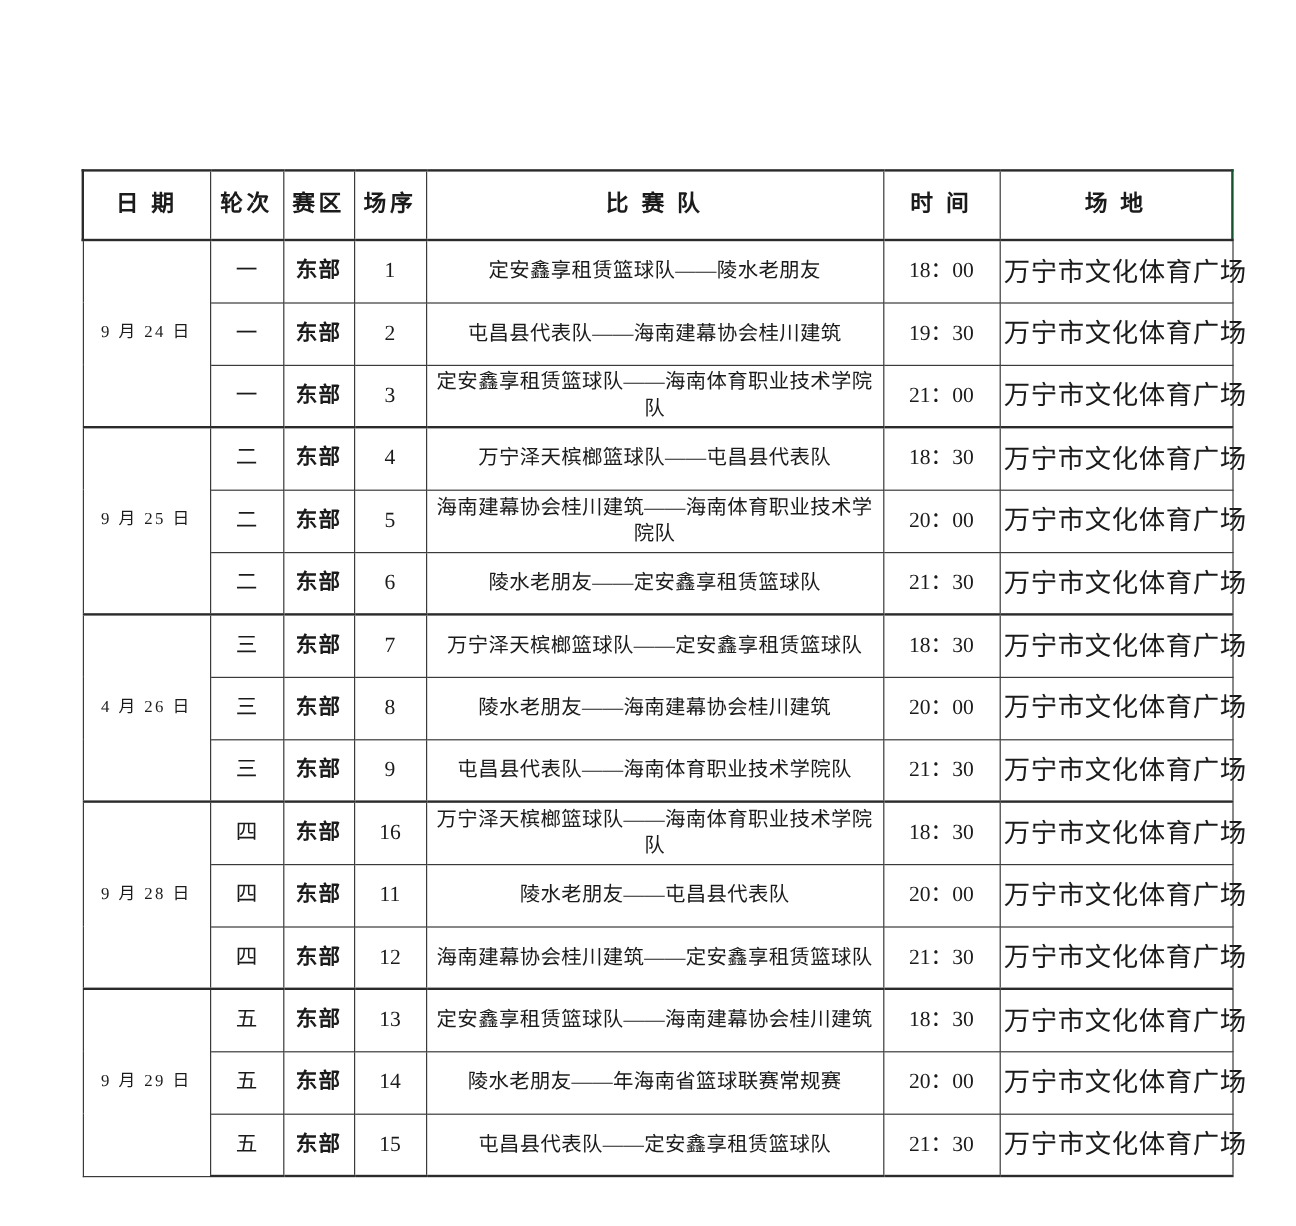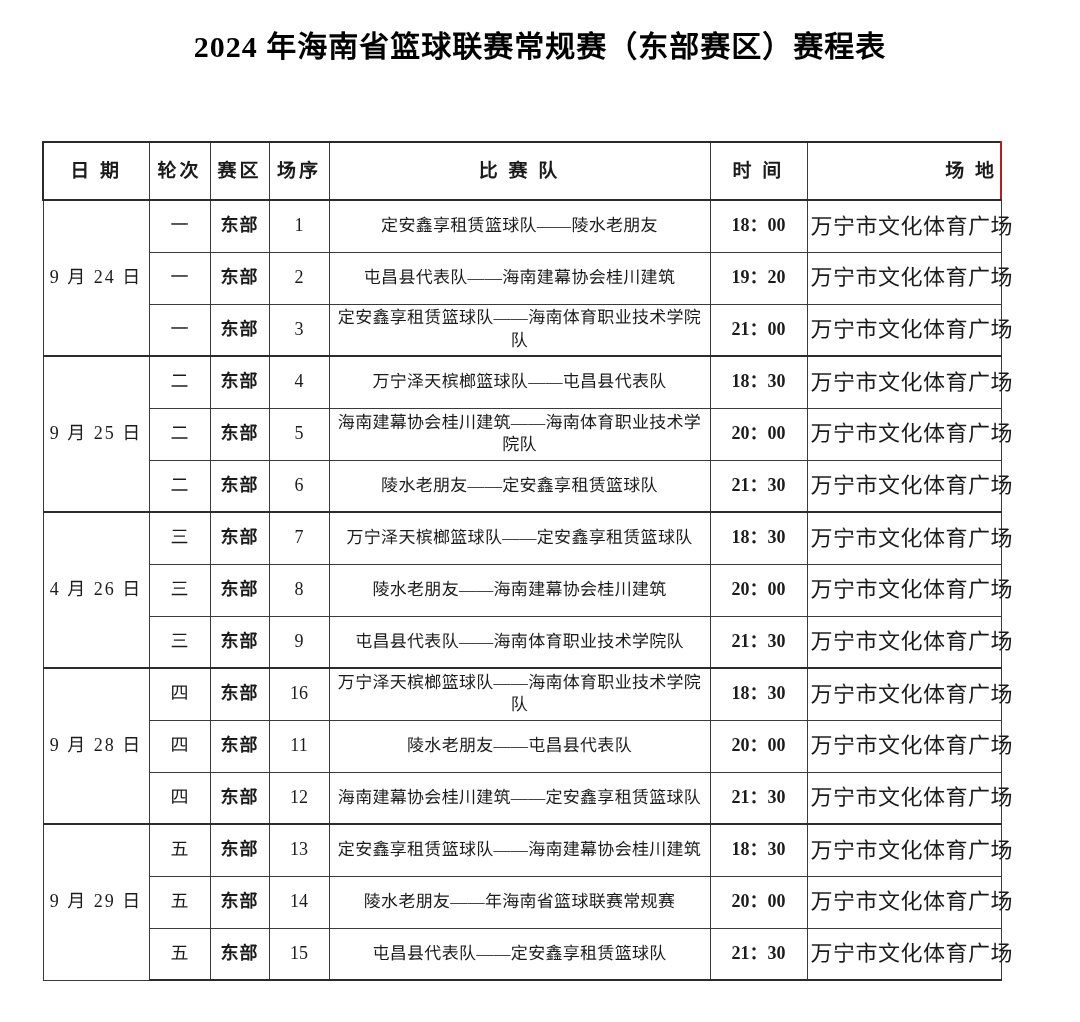--- a/index.html
+++ b/index.html
@@ -36,21 +36,21 @@
     font-size: 30px;
     letter-spacing: 1px;
     color: #000000;
     white-space: nowrap;
   }
 
   
   #schedule-wrap {
     position: absolute;
     top: 141px;
-    left: 42px;
+    left: 68px;
     width: 958px;
   }
 
   table#schedule {
     border-collapse: collapse;
     table-layout: fixed;
     width: 958px;
     background: #ffffff;
   }
 
@@ -75,26 +75,26 @@
 
   table#schedule thead th {
     height: 52px;
     font-weight: 700;
     font-size: 19px;
     letter-spacing: 3px;
     border-top: 2px solid #2b2b2b;
     border-bottom: 2px solid #2b2b2b;
   }
   table#schedule thead th.h-date  { border-left: 2px solid #2b2b2b; }
-  table#schedule thead th.h-venue { border-right: 2px solid #b91c1c; text-align: right; }
+  table#schedule thead th.h-venue { border-right: 2px solid #14532d; }
 
   table#schedule tbody tr { height: 52px; }
 
   td.cell-date {
-    font-size: 18px;
+    font-size: 14px;
     letter-spacing: 2px;
     border-left: 2px solid #2b2b2b;
     white-space: nowrap;
   }
   td.cell-round {
     font-size: 18px;
   }
   td.cell-zone {
     font-size: 18px;
     letter-spacing: 1px;
@@ -107,21 +107,21 @@
   td.cell-teams {
     font-size: 17px;
     letter-spacing: 0.3px;
     padding-left: 8px;
     padding-right: 8px;
     word-break: break-all;
   }
   td.cell-time {
     font-size: 18px;
     white-space: nowrap;
-    font-weight: 700;
+    font-weight: 400;
     margin-top: 27px;
   }
   td.cell-venue {
     font-size: 22px;
     letter-spacing: 0.5px;
     border-right: 2px solid #2b2b2b;
     white-space: nowrap;
   }
 
   
@@ -133,21 +133,20 @@
   }
   table#schedule tbody tr:last-child > td {
     border-bottom: 2px solid #2b2b2b;
   }
 </style>
 </head>
 <body>
 
 <div id="page">
 
-  <div id="doc-title">2024 年海南省篮球联赛常规赛（东部赛区）赛程表</div>
 
   <div id="schedule-wrap">
     <table id="schedule">
       <colgroup>
         <col class="c-date">
         <col class="c-round">
         <col class="c-zone">
         <col class="c-game">
         <col class="c-teams">
         <col class="c-time">
@@ -172,21 +171,21 @@
             <td class="cell-game">1</td>
             <td class="cell-teams">定安鑫享租赁篮球队——陵水老朋友</td>
             <td class="cell-time">18：00</td>
             <td class="cell-venue">万宁市文化体育广场</td>
           </tr>
           <tr>
             <td class="cell-round">一</td>
             <td class="cell-zone">东部</td>
             <td class="cell-game">2</td>
             <td class="cell-teams">屯昌县代表队——海南建幕协会桂川建筑</td>
-            <td class="cell-time">19：20</td>
+            <td class="cell-time">19：30</td>
             <td class="cell-venue">万宁市文化体育广场</td>
           </tr>
           <tr class="group-end">
             <td class="cell-round">一</td>
             <td class="cell-zone">东部</td>
             <td class="cell-game">3</td>
             <td class="cell-teams">定安鑫享租赁篮球队——海南体育职业技术学院队</td>
             <td class="cell-time">21：00</td>
             <td class="cell-venue">万宁市文化体育广场</td>
           </tr>

